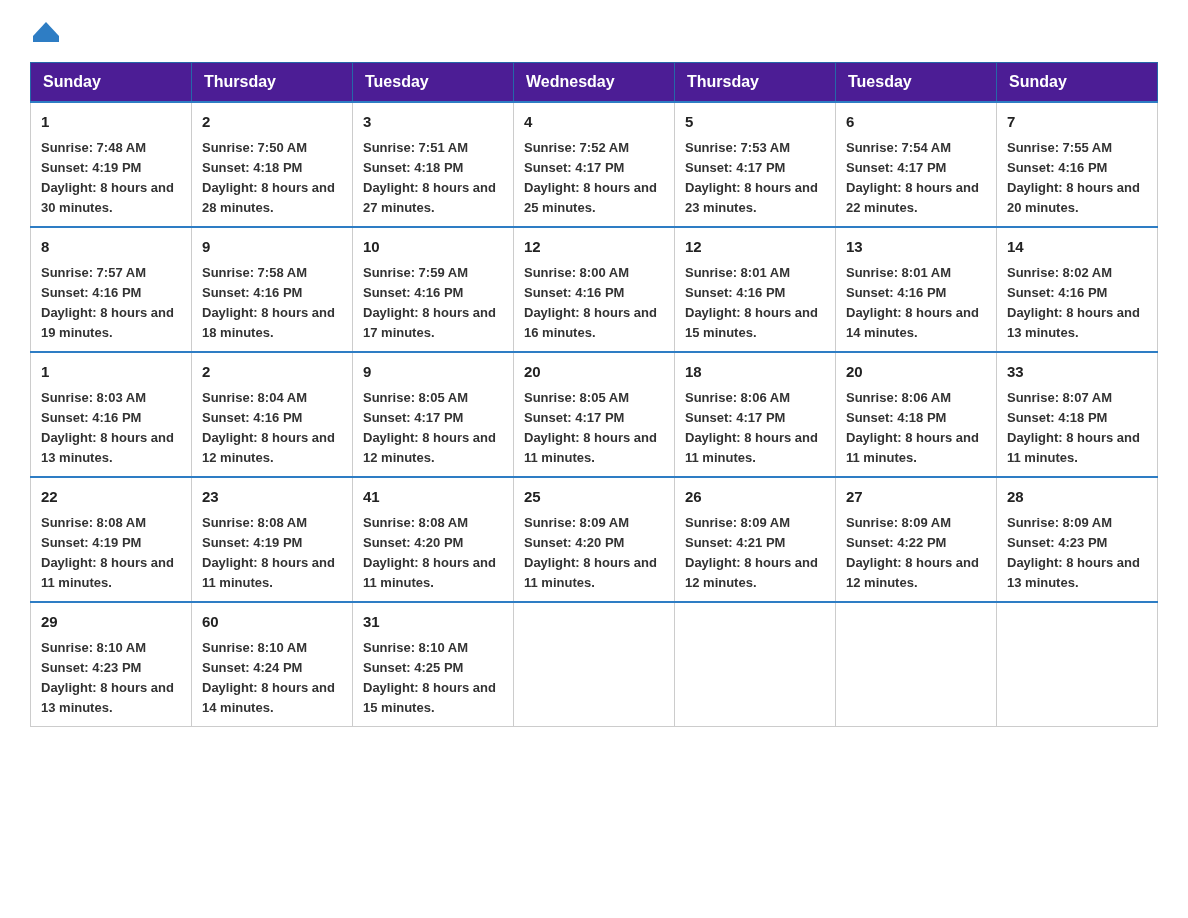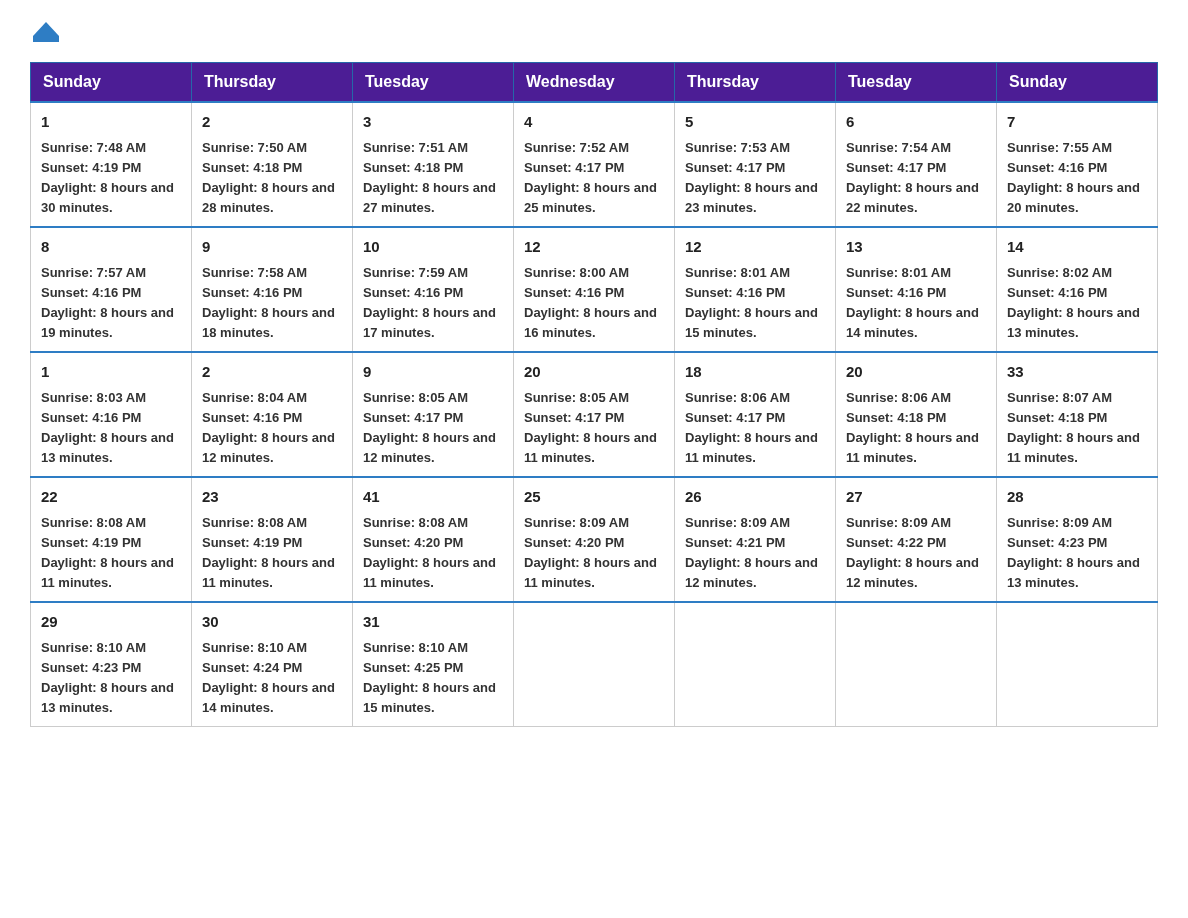--- a/index.html
+++ b/index.html
@@ -254,21 +254,21 @@
           <span class="day-number">28</span>
           <div class="day-info">Sunrise: 8:09 AM<br>Sunset: 4:23 PM<br>Daylight: 8 hours and 13 minutes.</div>
         </td>
       </tr>
       <tr class="row-border">
         <td>
           <span class="day-number">29</span>
           <div class="day-info">Sunrise: 8:10 AM<br>Sunset: 4:23 PM<br>Daylight: 8 hours and 13 minutes.</div>
         </td>
         <td>
-          <span class="day-number">30</span>
+          <span class="day-number">60</span>
           <div class="day-info">Sunrise: 8:10 AM<br>Sunset: 4:24 PM<br>Daylight: 8 hours and 14 minutes.</div>
         </td>
         <td>
           <span class="day-number">31</span>
           <div class="day-info">Sunrise: 8:10 AM<br>Sunset: 4:25 PM<br>Daylight: 8 hours and 15 minutes.</div>
         </td>
         <td class="empty-cell"></td>
         <td class="empty-cell"></td>
         <td class="empty-cell"></td>
         <td class="empty-cell"></td>

